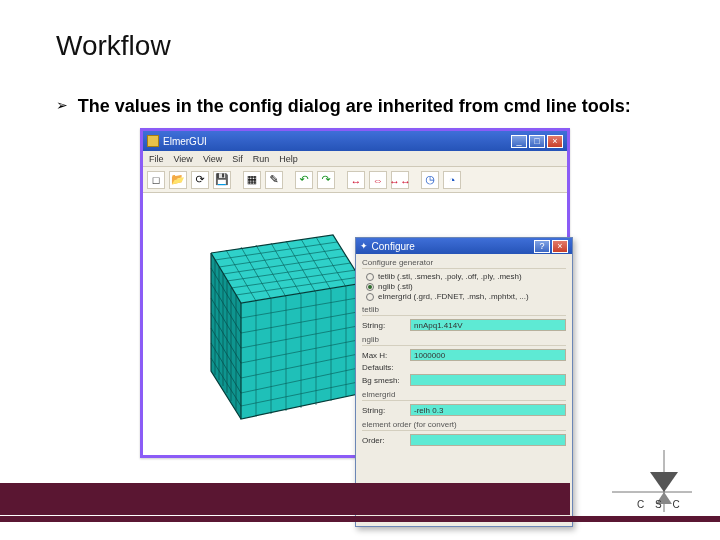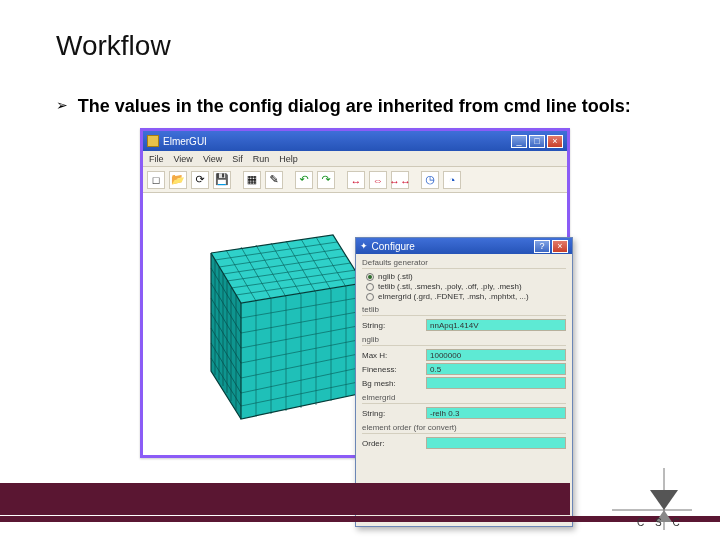--- a/index.html
+++ b/index.html
@@ -57,32 +57,32 @@
     border: 1px solid #6b86b6; background:#efece3;
     box-shadow: 2px 3px 6px rgba(0,0,0,0.3);
   }
   .cfg .titlebar { height:16px; }
   .cfg-body { padding:4px 6px; font-size:8px; color:#333; }
   .grp { margin-bottom:4px; }
   .grp-title { font-size:8px; color:#555; border-bottom:1px solid #d4cfbf; padding-bottom:1px; margin-bottom:3px; }
   .radio-row { display:flex; align-items:center; gap:4px; margin:1px 0 1px 4px; font-size:8px; }
   .radio { width:8px; height:8px; border:1px solid #777; border-radius:50%; display:inline-flex; align-items:center; justify-content:center; }
   .radio.sel::after { content:""; width:4px; height:4px; border-radius:50%; background:#2d6b2d; }
-  .field-row { display:flex; align-items:center; margin:2px 0; gap:20px; }
+  .field-row { display:flex; align-items:center; margin:2px 0; gap:4px; }
   .field-label { width:44px; font-size:8px; color:#333; }
   .field-input { flex:1; height:12px; border:1px solid #b6b09c; background:#5eead4; font-size:8px; padding:0 3px; color:#333; display:flex; align-items:center; overflow:hidden; white-space:nowrap; }
   .btn-row { margin-top:6px; }
   .cfg-btn { display:block; width:100%; height:16px; border:1px solid #b6b09c;
     background:linear-gradient(#fdfdfb,#e6e2d4); font-size:8px; color:#222;
     margin-bottom:3px; text-align:center; line-height:14px; }
 
   
   .footer-bar { position:absolute; left:0; bottom:25px; width:570px; height:32px; background:#5a1632; }
   .footer-strip { position:absolute; left:0; bottom:18px; width:720px; height:6px; background:#5a1632; }
-  .logo { position:absolute; right:28px; bottom:10px; width:80px; height:62px; }
+  .logo { position:absolute; right:28px; bottom:28px; width:80px; height:62px; }
   .logo svg { width:100%; height:100%; }
 </style>
 </head>
 <body>
 
 <div class="slide-title">Workflow</div>
 
 <div class="bullet-row">
   <span class="bullet-mark">➢</span>
   <span class="bullet-text">The values in the config dialog are inherited from cmd line tools:</span>
@@ -198,55 +198,54 @@
         <span style="font-size:9px;">✦</span>
         <span>Configure</span>
         <div class="win-btns">
           <div class="win-btn">?</div>
           <div class="win-btn close">×</div>
         </div>
       </div>
       <div class="cfg-body">
 
         <div class="grp">
-          <div class="grp-title">Defaults generator</div>
+          <div class="grp-title">Configure generator</div>
+          <div class="radio-row">
+            <span class="radio"></span>
+            <span>tetlib (.stl, .smesh, .poly, .off, .ply, .mesh)</span>
+          </div>
           <div class="radio-row">
             <span class="radio sel"></span>
             <span>nglib (.stl)</span>
           </div>
           <div class="radio-row">
             <span class="radio"></span>
-            <span>tetlib (.stl, .smesh, .poly, .off, .ply, .mesh)</span>
-          </div>
-          <div class="radio-row">
-            <span class="radio"></span>
             <span>elmergrid (.grd, .FDNET, .msh, .mphtxt, ...)</span>
           </div>
         </div>
 
         <div class="grp">
           <div class="grp-title">tetlib</div>
           <div class="field-row">
             <span class="field-label">String:</span>
             <span class="field-input">nnApq1.414V</span>
           </div>
         </div>
 
         <div class="grp">
           <div class="grp-title">nglib</div>
           <div class="field-row">
             <span class="field-label">Max H:</span>
             <span class="field-input">1000000</span>
           </div>
           <div class="field-row">
-            <span class="field-label">Fineness:</span>
-            <span class="field-input">0.5</span>
-          </div>
-          <div class="field-row">
-            <span class="field-label">Bg mesh:</span>
+            <span class="field-label">Defaults:</span>
+          </div>
+          <div class="field-row">
+            <span class="field-label">Bg smesh:</span>
             <span class="field-input"></span>
           </div>
         </div>
 
         <div class="grp">
           <div class="grp-title">elmergrid</div>
           <div class="field-row">
             <span class="field-label">String:</span>
             <span class="field-input">-relh 0.3</span>
           </div>

